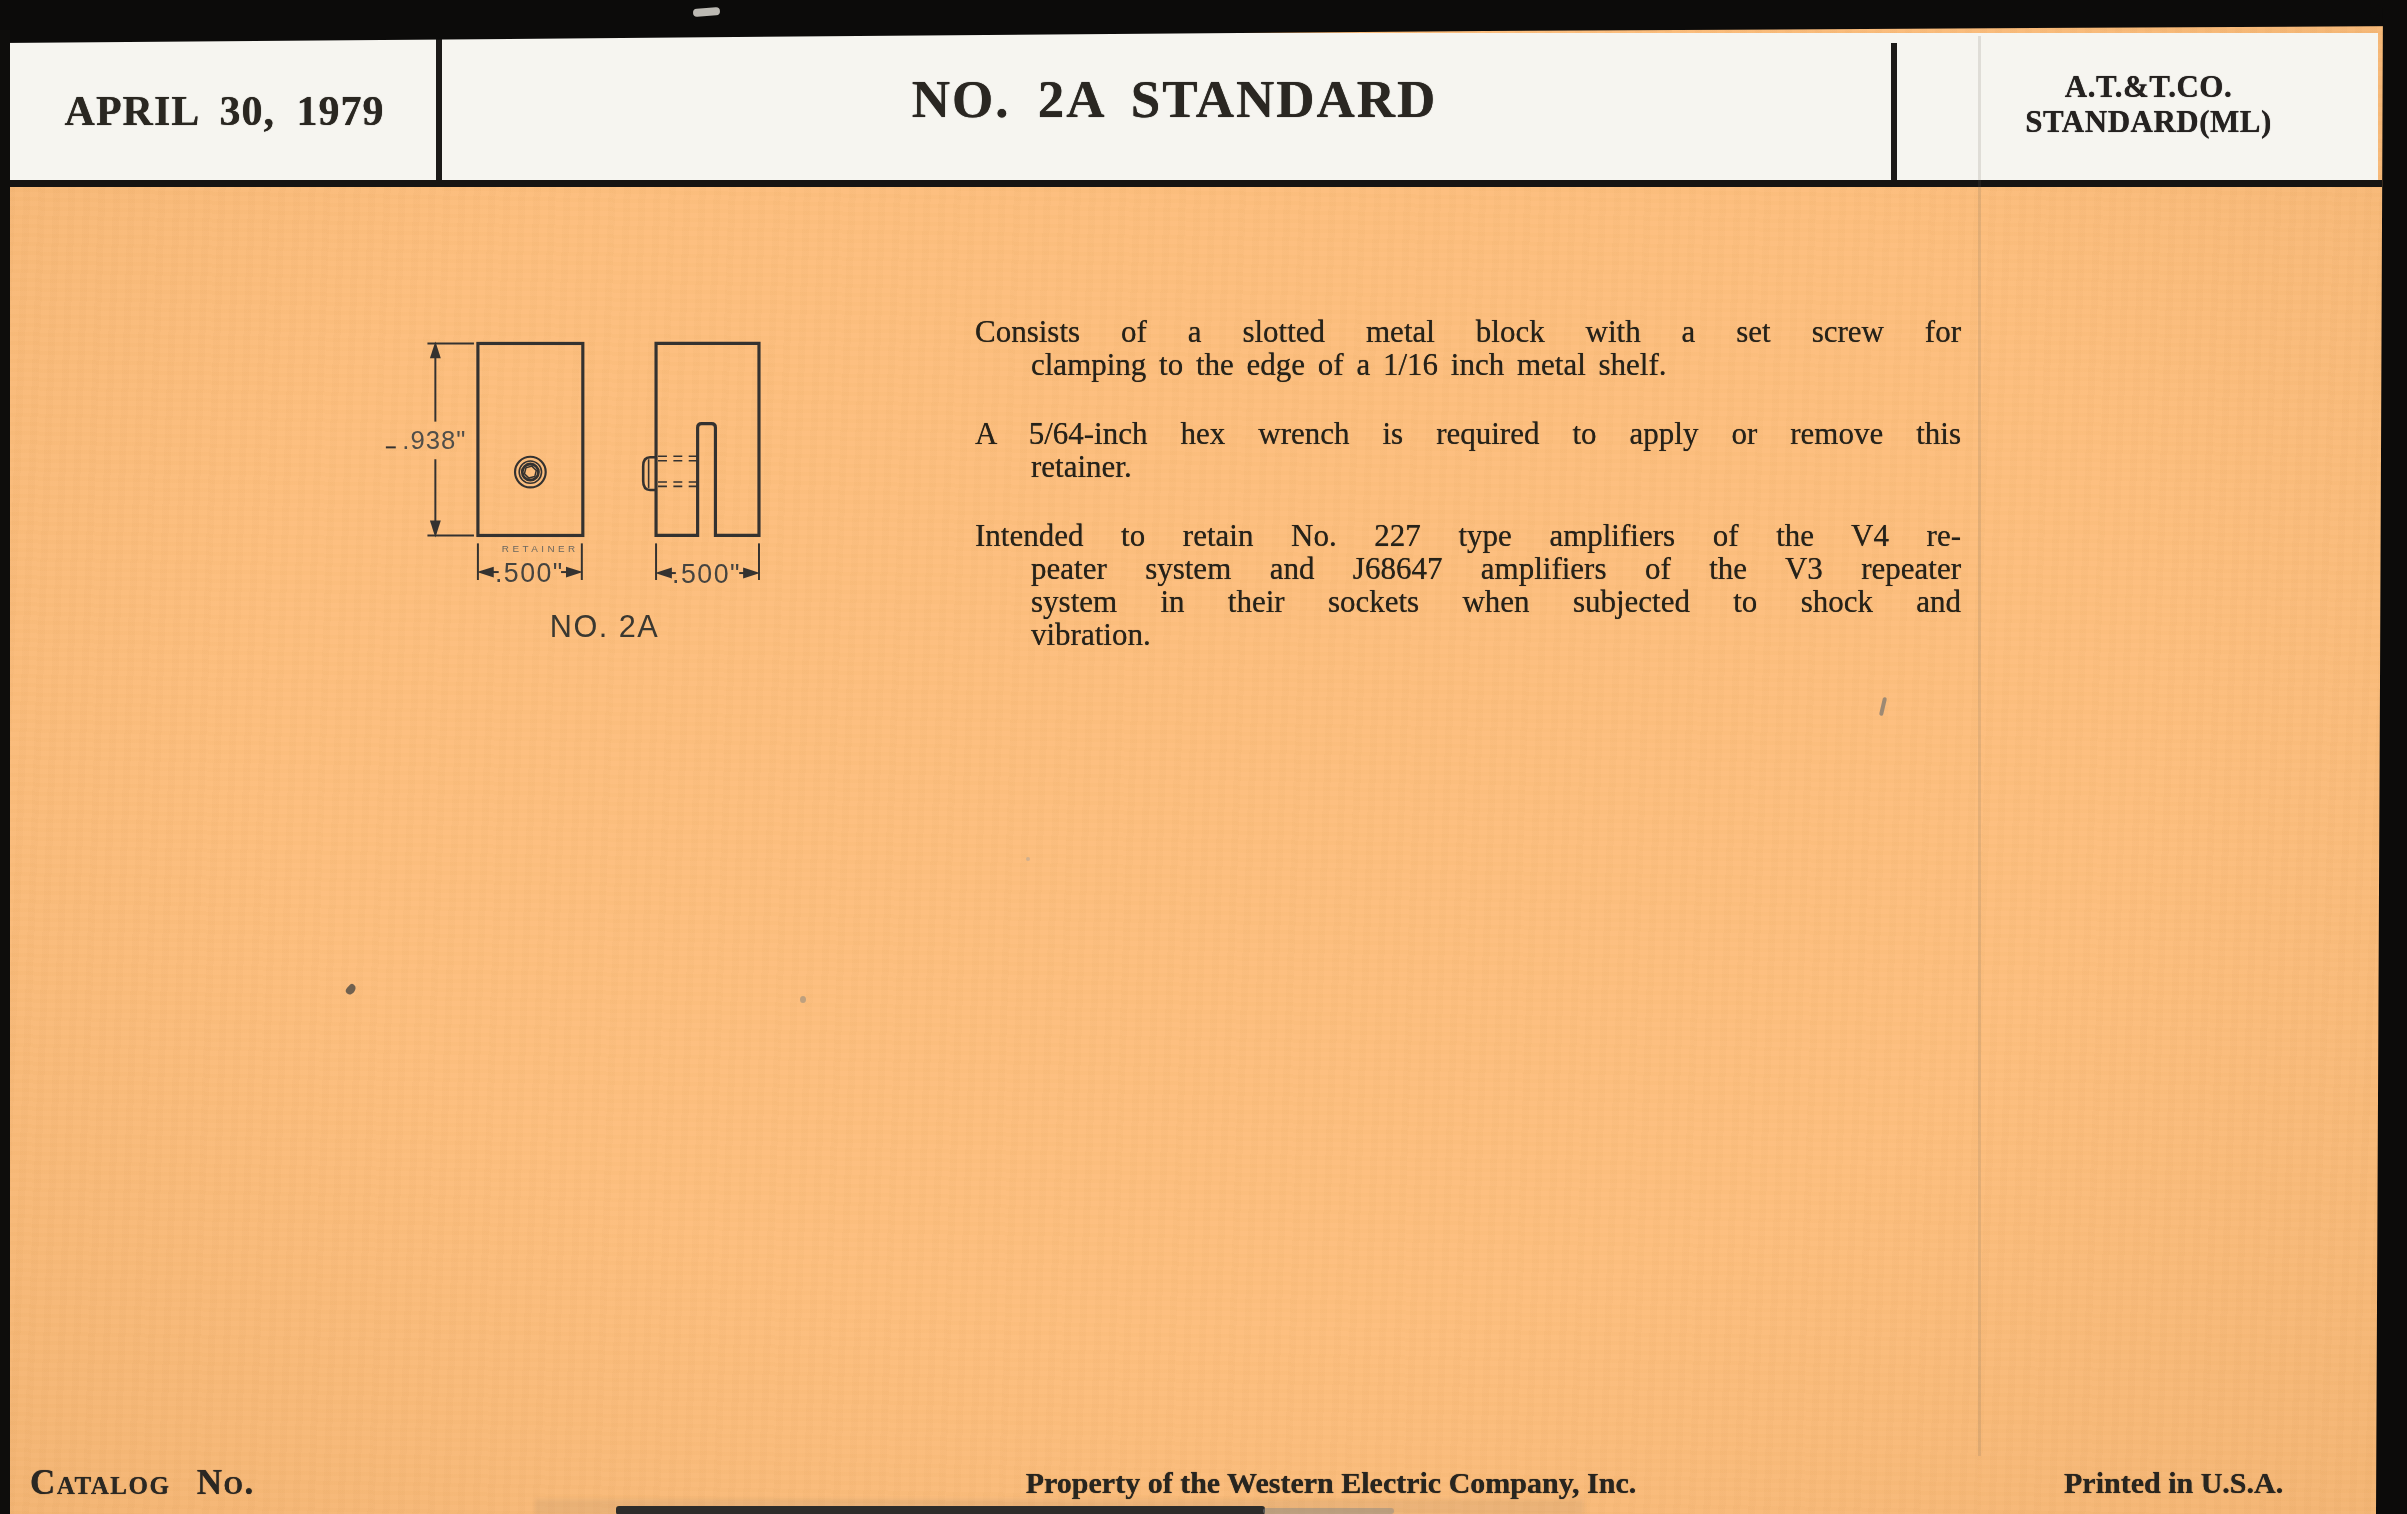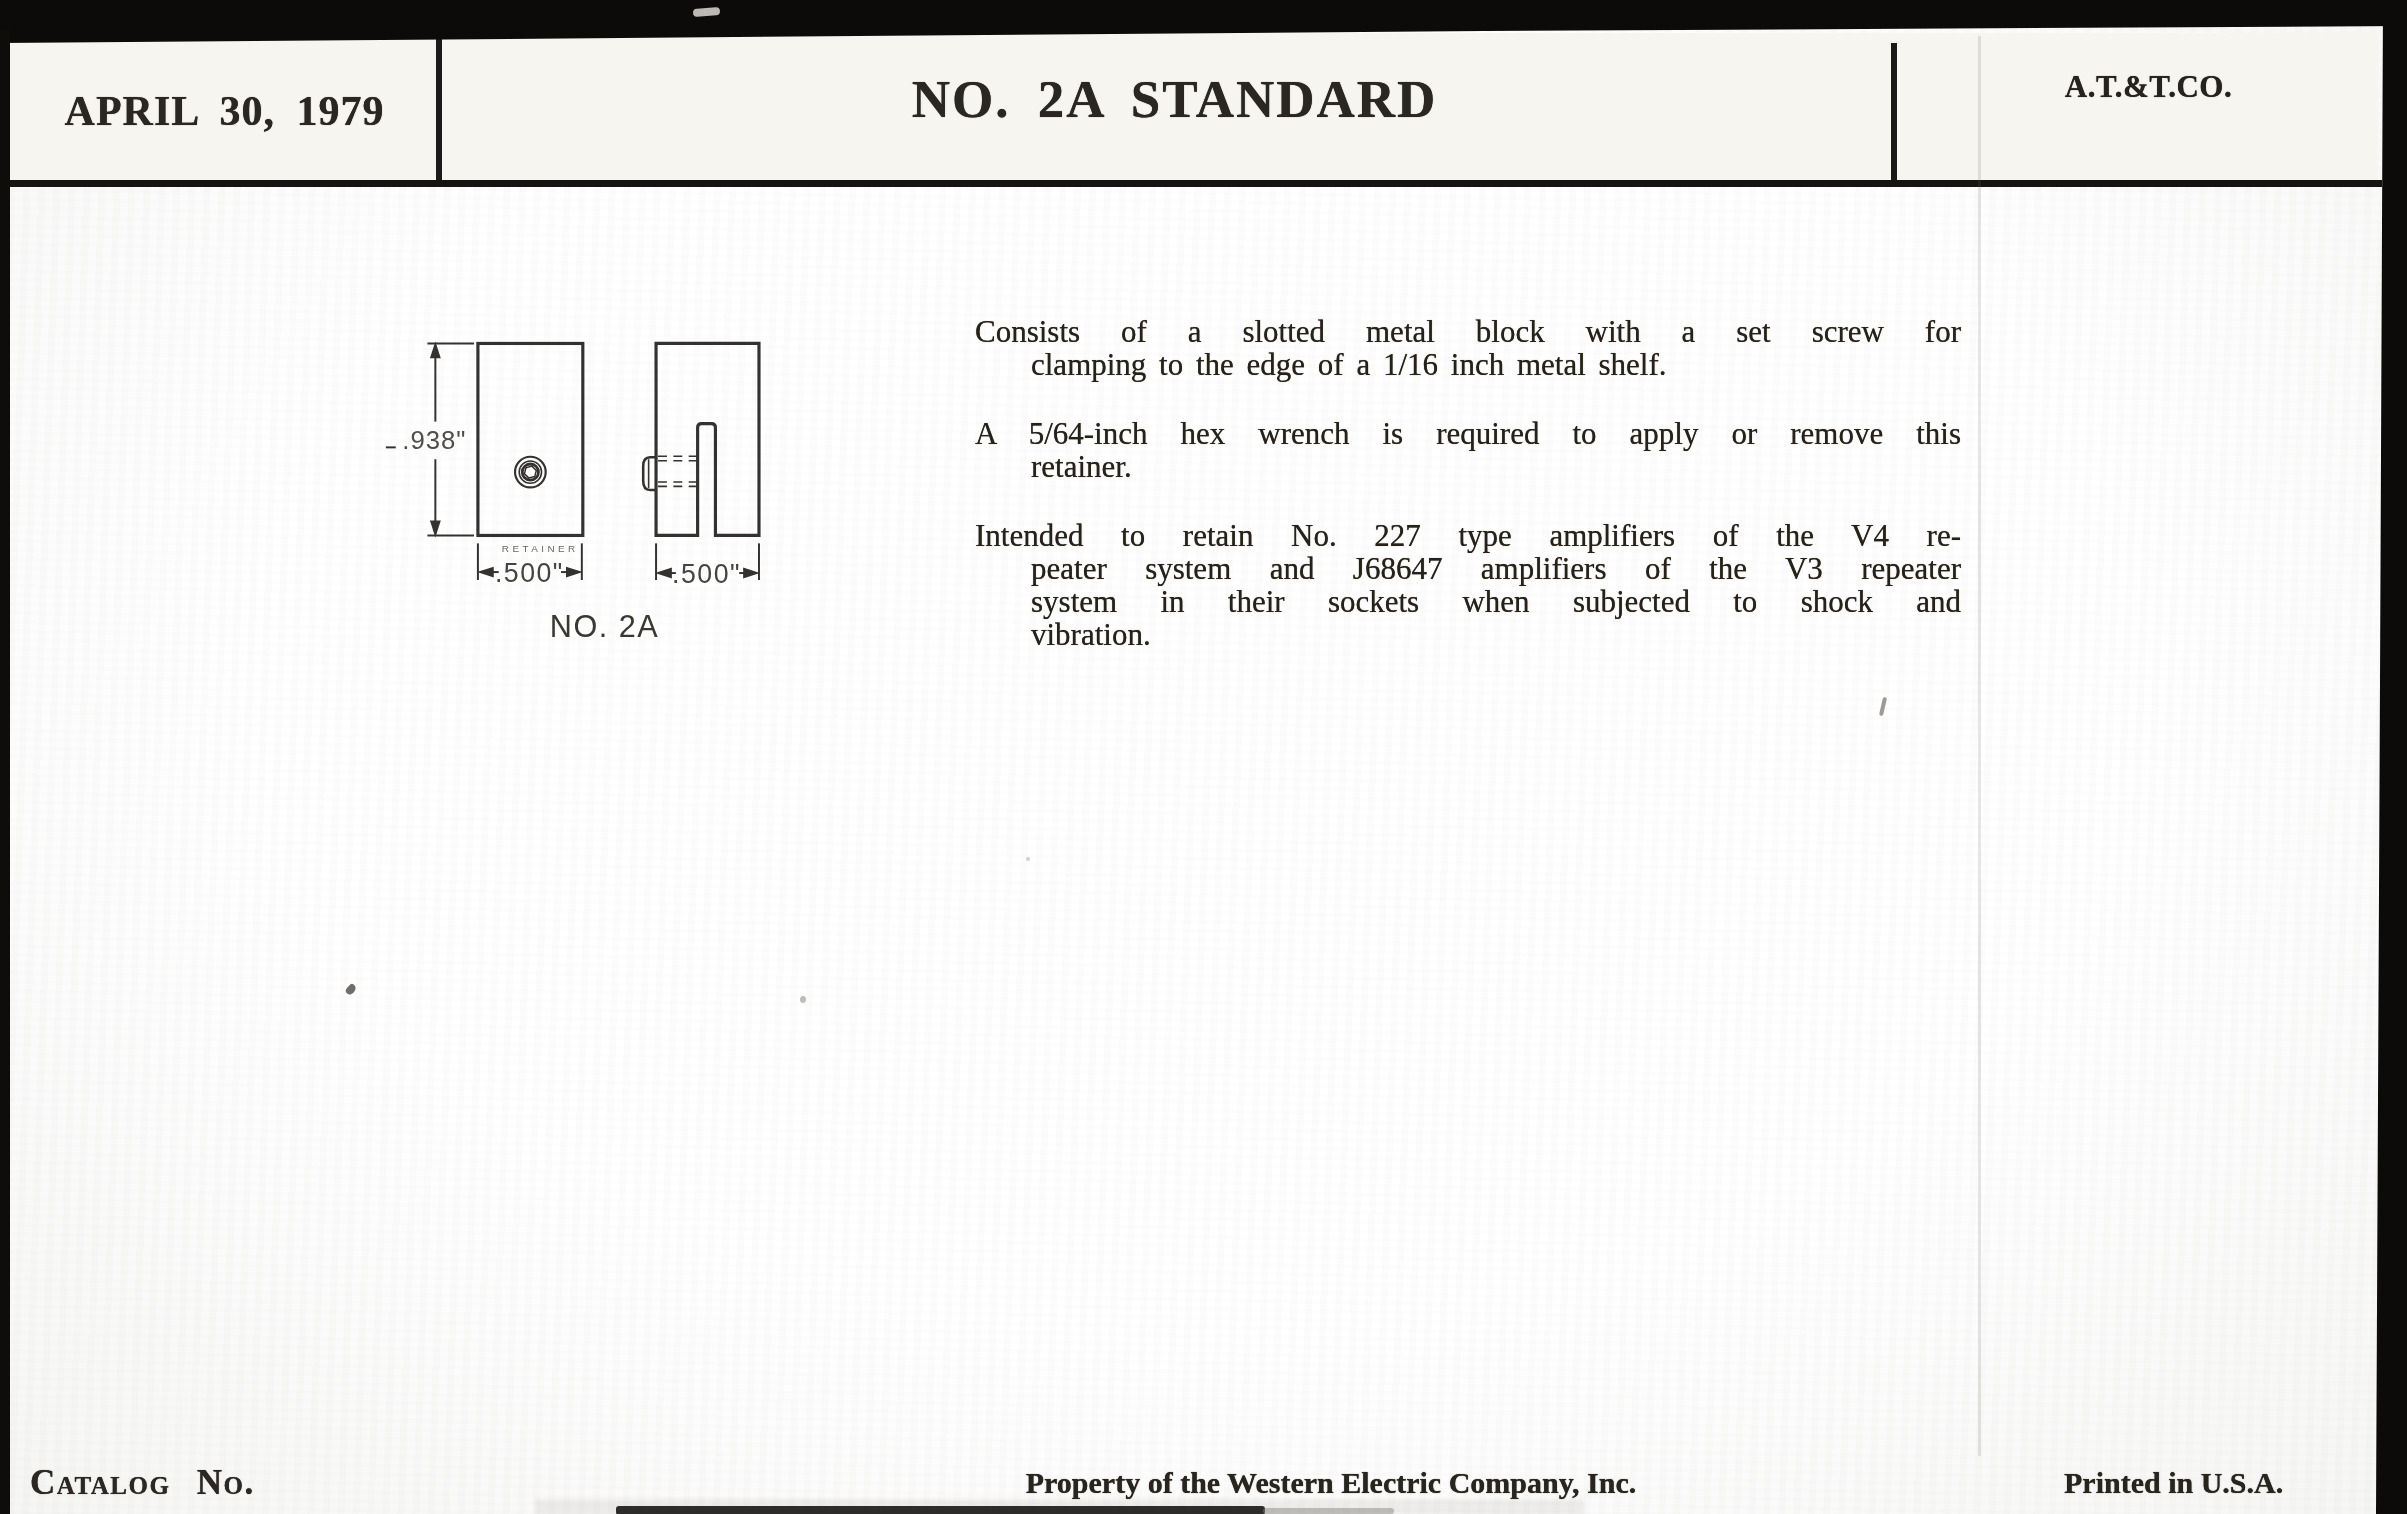--- a/index.html
+++ b/index.html
@@ -1,16 +1,16 @@
 <!DOCTYPE html>
 <html><head>
 <meta charset="utf-8">
 <style>
   html,body{margin:0;padding:0;background:#111;}
-  .page{position:relative;width:2408px;height:1515px;background:#ffffff;overflow:hidden;
+  .page{position:relative;width:2408px;height:1515px;background:#fdba74;overflow:hidden;
         font-family:"Liberation Serif", serif;color:#26231e;}
   
   .texture{position:absolute;inset:0;pointer-events:none;
     background:
       radial-gradient(ellipse at 50% 45%, rgba(255,255,255,0.05) 55%, rgba(90,85,70,0.06) 100%),
       repeating-linear-gradient(92deg, rgba(120,110,95,0.018) 0 7px, rgba(255,255,255,0.015) 7px 15px),
       repeating-linear-gradient(1deg, rgba(110,105,90,0.012) 0 4px, rgba(255,255,255,0.02) 4px 9px);}
   
   .band-top{position:absolute;left:0;top:0;width:2408px;height:46px;background:#0c0b0a;
     clip-path:polygon(0 0,2408px 0,2408px 26px,1485px 31px,0 43px);}
@@ -76,20 +76,21 @@
 <body>
 
 <div class="page">
   <div class="texture"></div>
   <div class="header-bg"></div>
 
   <div class="date">APRIL 30, 1979</div>
   <div class="title">NO. 2A STANDARD</div>
   <div class="standard">
     <div>A.T.&amp;T.CO.</div>
+    <div>STANDARD(ML)</div>
   </div>
   <div class="vdiv1"></div>
   <div class="vdiv2"></div>
   <div class="hrule"></div>
 
   <svg class="figure" viewBox="0 0 484 400">
 
     <g>
       <rect class="ln" x="105" y="59" width="106" height="194" stroke-width="3.2"></rect>
       <g>

